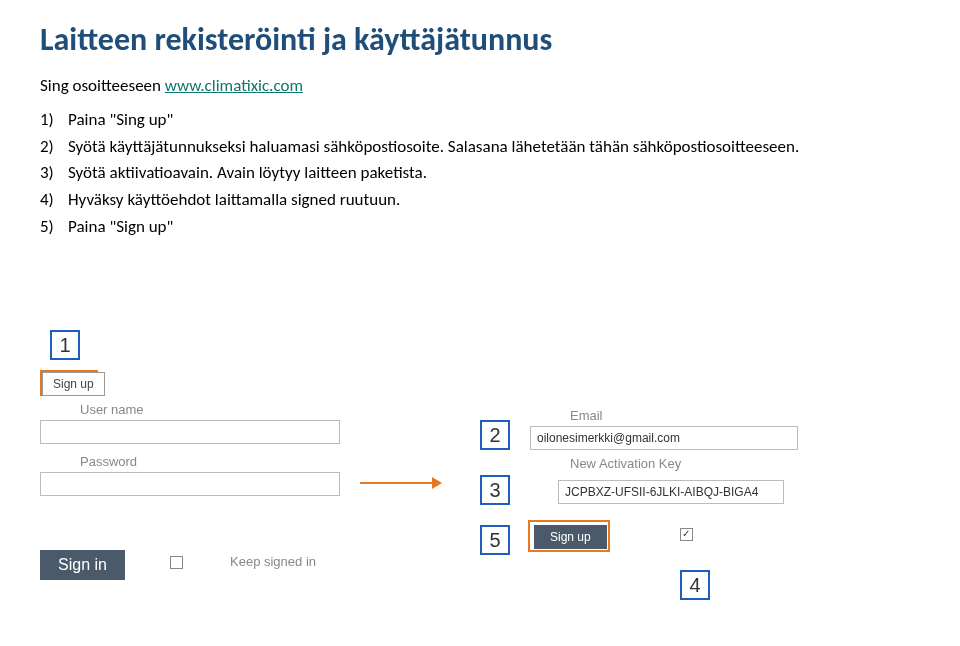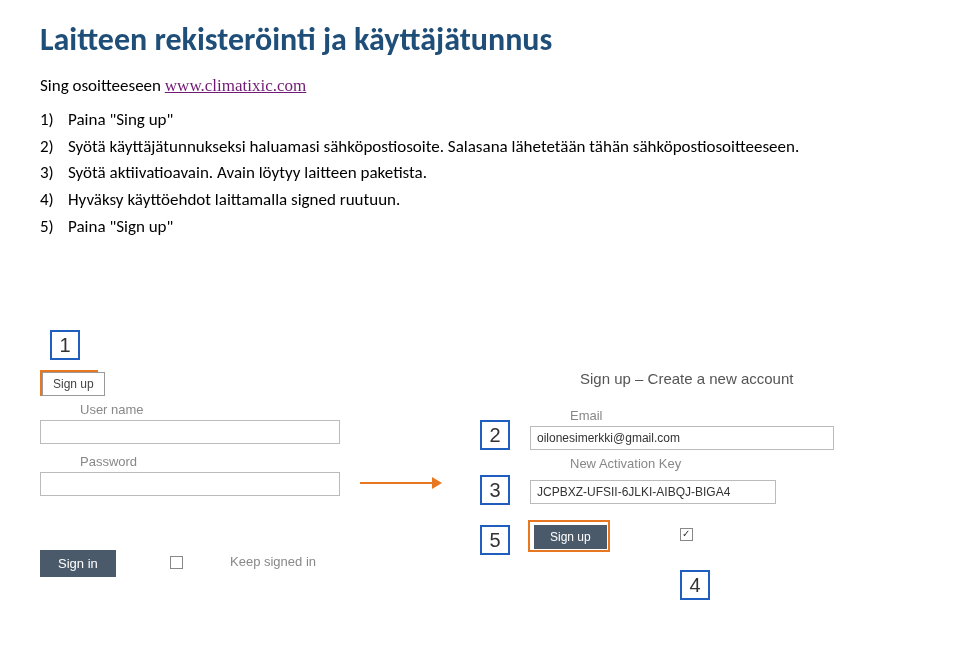--- a/index.html
+++ b/index.html
@@ -15,21 +15,21 @@
   .title {
     font-size: 32px;
     font-weight: bold;
     color: #1f4e79;
     margin-bottom: 16px;
   }
   .intro {
     font-size: 17px;
     margin-bottom: 12px;
   }
-  .link { color: #701a75; text-decoration: underline; font-family: Liberation Serif, serif; }
+  .link { color: #0f766e; text-decoration: underline; }
   .steps { font-size: 17px; line-height: 1.45; }
   .step-row { display: flex; margin-bottom: 2px; }
   .step-num { width: 28px; }
   .step-txt { flex: 1; }
   .diagram {
     position: absolute;
     left: 40px;
     top: 320px;
     width: 880px;
     height: 300px;
@@ -43,21 +43,21 @@
     color: #333;
     display: flex;
     align-items: center;
     justify-content: center;
     background: #fff;
   }
   .btn {
     position: absolute;
     background: #4a5a6a;
     color: #fff;
-    font-size: 13px;
+    font-size: 16px;
     padding: 6px 18px;
     border: none;
     font-family: Arial, sans-serif;
   }
   .orangebox {
     position: absolute;
     border: 2px solid #e87722;
   }
   .greylabel {
     position: absolute;
@@ -169,29 +169,28 @@
 
   <div class="greylabel" style="left:0px; top:134px;">Password</div>
   <div class="inputbox" style="left:0px; top:152px; width:300px;"></div>
 
   <button class="btn" style="left:0px; top:230px;">Sign in</button>
   <div class="checkbox" style="left:130px; top:236px;"></div>
   <div class="greylabel" style="left:150px; top:234px;">Keep signed in</div>
 
   <div class="arrow" style="left:320px; top:162px;"></div>
 
-  <div class="sectiontitle" style="left:540px; top:50px;">Sign up – Create a new account</div>
 
   <div class="numbox" style="left:440px; top:100px;">2</div>
   <div class="greylabel" style="left:490px; top:88px;">Email</div>
-  <div class="inputfilled" style="left:490px; top:106px; width:304px;">oilonesimerkki@gmail.com</div>
+  <div class="inputfilled" style="left:490px; top:106px; width:268px;">oilonesimerkki@gmail.com</div>
 
   <div class="numbox" style="left:440px; top:155px;">3</div>
   <div class="greylabel" style="left:490px; top:136px;">New Activation Key</div>
-  <div class="inputfilled" style="left:490px; top:160px; width:246px;">JCPBXZ-UFSII-6JLKI-AIBQJ-BIGA4</div>
+  <div class="inputfilled" style="left:518px; top:160px; width:226px;">JCPBXZ-UFSII-6JLKI-AIBQJ-BIGA4</div>
 
   <div class="numbox" style="left:440px; top:205px;">5</div>
   <div class="orangebox" style="left:488px; top:200px; width:82px; height:32px;"></div>
   <button class="btn" style="left:494px; top:205px; padding:5px 16px; font-size:12px;">Sign up</button>
 
   <div class="checkbox checked" style="left:640px; top:208px;"></div>
 
   <div class="numbox" style="left:640px; top:250px;">4</div>
 </div>
 

